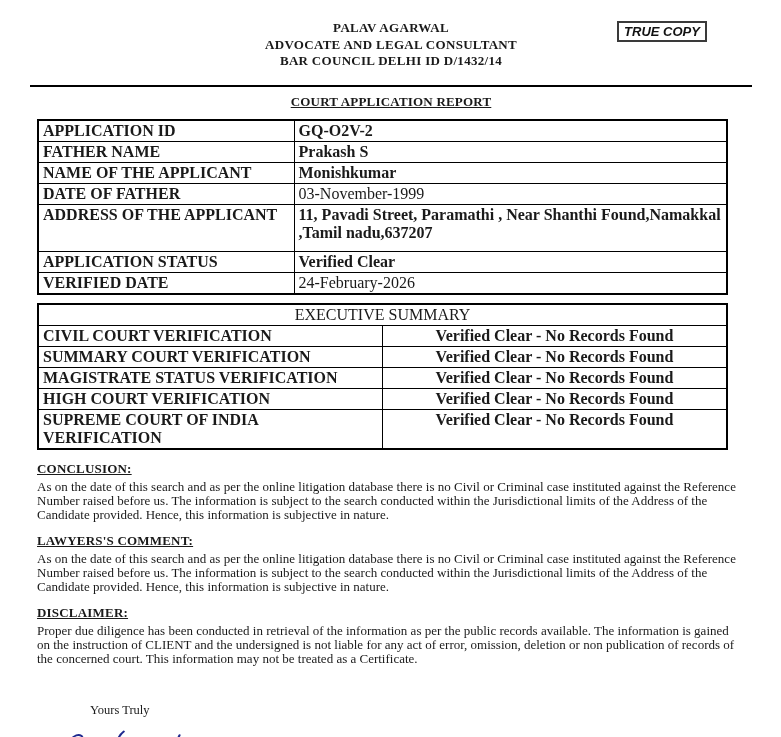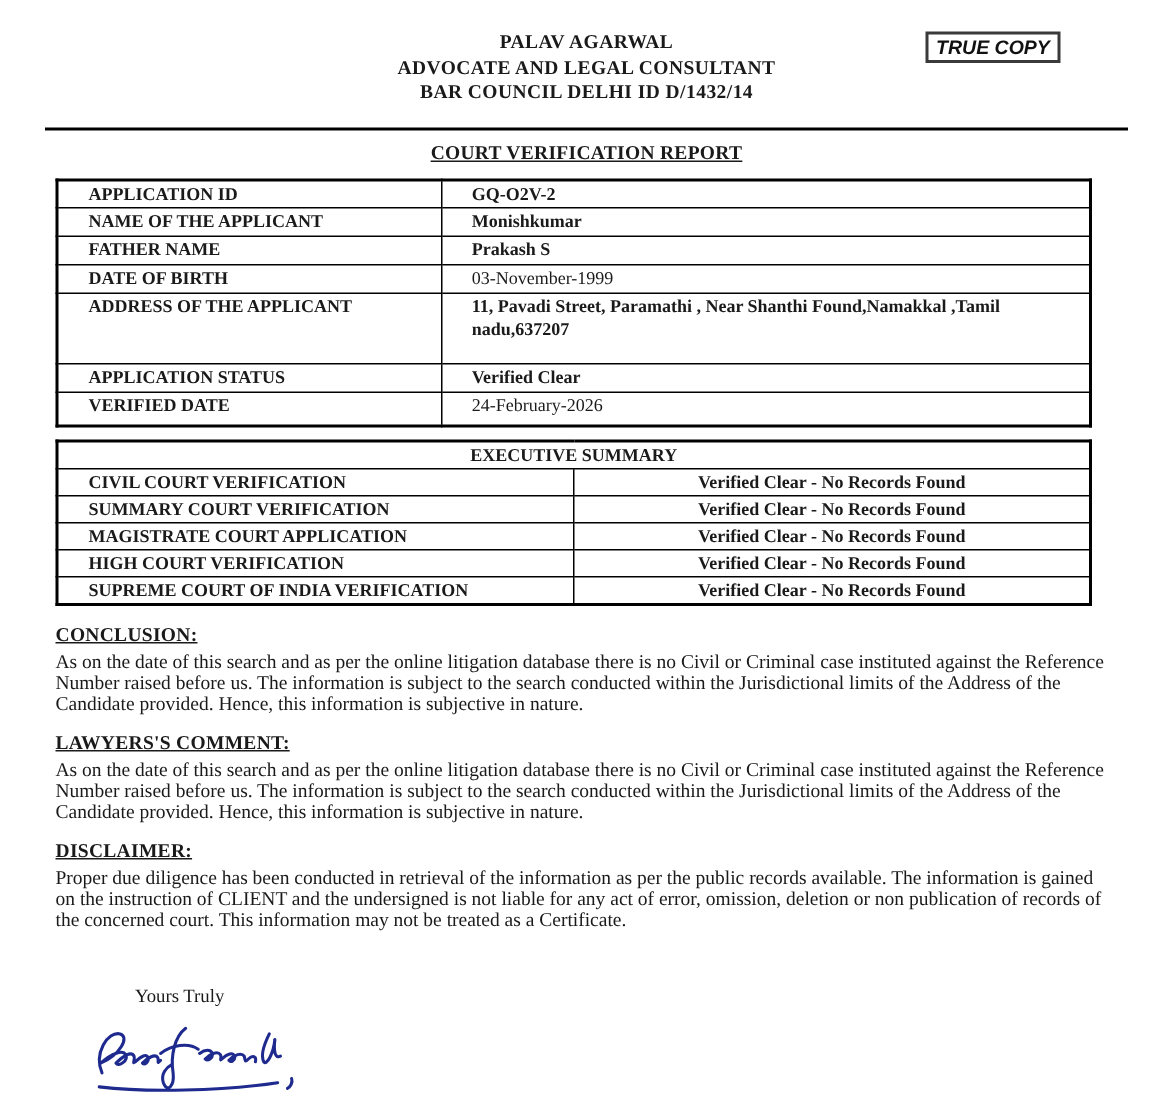--- a/index.html
+++ b/index.html
@@ -27,29 +27,29 @@
   .top-rule { border: none; border-top: 2px solid #000; margin: 15px -7px 0 -7px; }
 
   .report-title { text-align: center; margin-top: 7px; font-size: 13px; }
   .report-title span { font-weight: bold; text-decoration: underline; letter-spacing: 0.2px; }
 
   
   table { border-collapse: collapse; width: 691px; table-layout: fixed; }
   table, td { border: 1px solid #000; }
   .app-table { margin-top: 9px; border: 2px solid #000; }
   .exec-table { margin-top: 8px; border: 2px solid #000; }
-  td { font-size: 12px; padding: 1px 20px; vertical-align: top; }
+  td { font-size: 16px; padding: 1px 4px; vertical-align: top; }
   td.lbl { width: 256px; font-weight: bold; }
   td.val { font-weight: bold; }
   td.val.light { font-weight: normal; margin-top: 14px; }
   .app-table tr { height: 19px; }
   .app-table tr.tall { height: 47px; }
   .app-table tr.last { height: 22px; }
   .exec-table tr { height: 18px; }
-  .exec-table td.head { text-align: center; font-weight: bold; }
+  .exec-table td.head { text-align: center; font-weight: normal; }
   .exec-table td.val { text-align: center; }
 
   
   .section { margin-top: 11px; }
   .section h3 { font-size: 13px; font-weight: bold; text-decoration: underline; letter-spacing: 0.2px; }
   .section p { font-size: 13px; line-height: 14px; margin-top: 3px; width: 708px; }
 
   
   .sig-block { margin-top: 13px; }
   .salutation { font-size: 12.5px; margin-left: 53px; margin-top: 37px; }
@@ -66,39 +66,39 @@
     <div>ADVOCATE AND LEGAL CONSULTANT</div>
     <div>BAR COUNCIL DELHI ID D/1432/14</div>
   </div>
   <div class="true-copy-box">
     <span>TRUE COPY</span>
   </div>
 
   <hr class="top-rule">
 
   <div class="report-title">
-    <span>COURT VERIFICATION REPORT</span>
+    <span>COURT APPLICATION REPORT</span>
   </div>
 
   <table class="app-table">
     <tbody>
       <tr>
         <td class="lbl">APPLICATION ID</td>
         <td class="val">GQ-O2V-2</td>
       </tr>
       <tr>
+        <td class="lbl">FATHER NAME</td>
+        <td class="val">Prakash S</td>
+      </tr>
+      <tr>
         <td class="lbl">NAME OF THE APPLICANT</td>
         <td class="val">Monishkumar</td>
       </tr>
       <tr>
-        <td class="lbl">FATHER NAME</td>
-        <td class="val">Prakash S</td>
-      </tr>
-      <tr>
-        <td class="lbl">DATE OF BIRTH</td>
+        <td class="lbl">DATE OF FATHER</td>
         <td class="val light">03-November-1999</td>
       </tr>
       <tr class="tall">
         <td class="lbl">ADDRESS OF THE APPLICANT</td>
         <td class="val">11, Pavadi Street, Paramathi , Near Shanthi Found,Namakkal ,Tamil nadu,637207</td>
       </tr>
       <tr>
         <td class="lbl">APPLICATION STATUS</td>
         <td class="val">Verified Clear</td>
       </tr>
@@ -116,21 +116,21 @@
       </tr>
       <tr>
         <td class="lbl">CIVIL COURT VERIFICATION</td>
         <td class="val">Verified Clear - No Records Found</td>
       </tr>
       <tr>
         <td class="lbl">SUMMARY COURT VERIFICATION</td>
         <td class="val">Verified Clear - No Records Found</td>
       </tr>
       <tr>
-        <td class="lbl">MAGISTRATE COURT APPLICATION</td>
+        <td class="lbl">MAGISTRATE STATUS VERIFICATION</td>
         <td class="val">Verified Clear - No Records Found</td>
       </tr>
       <tr>
         <td class="lbl">HIGH COURT VERIFICATION</td>
         <td class="val">Verified Clear - No Records Found</td>
       </tr>
       <tr>
         <td class="lbl">SUPREME COURT OF INDIA VERIFICATION</td>
         <td class="val">Verified Clear - No Records Found</td>
       </tr>

